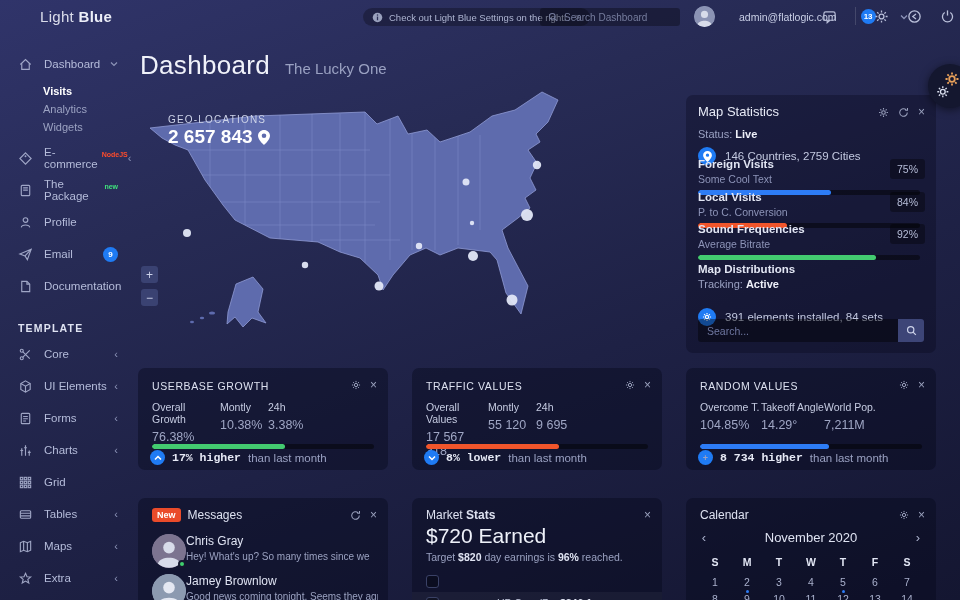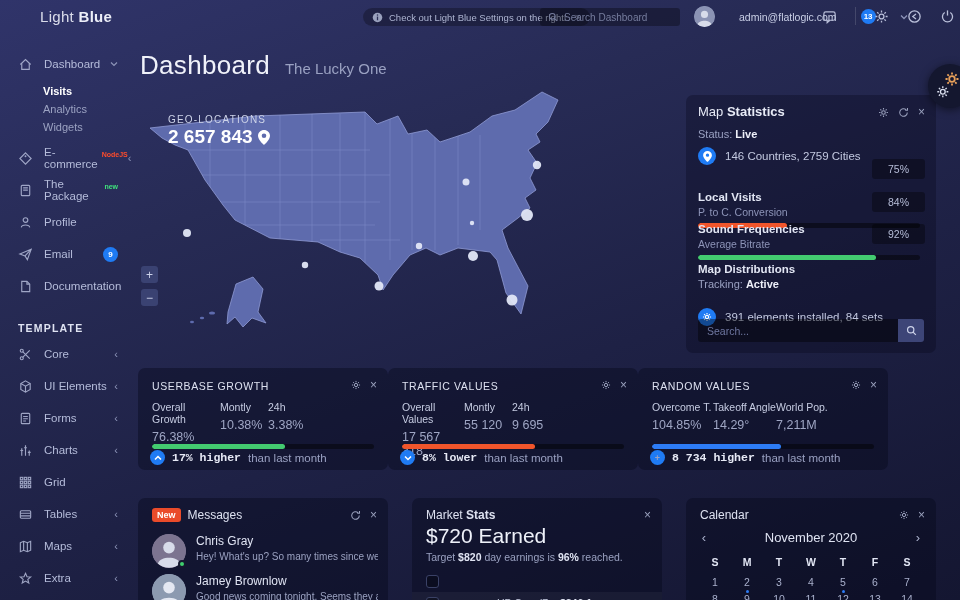--- a/index.html
+++ b/index.html
@@ -63,70 +63,70 @@
   .map-zoom div { width:17px; height:17px; background:rgba(62,70,120,.85); border-radius:3px; color:#cdd3ea;
     font-size:12px; display:flex; align-items:center; justify-content:center; }
 
   
   .panel { background:rgba(5,7,26,.32); border-radius:7px; }
   .panel-dark { background:rgba(5,7,26,.40); border-radius:7px; }
 
   
   .map-stats { position:absolute; left:556px; top:61px; width:250px; height:258px; }
   .ms-title { position:absolute; left:12px; top:9px; font-size:13px; color:#e7eaf6; }
-  .ms-title .bd { font-weight:700; }
+  .ms-title .bd { font-weight:400; }
   .panel-icons { position:absolute; right:11px; top:11px; display:flex; gap:9px; align-items:center; color:#9aa1bd; }
   .panel-icons .x { font-size:12px; line-height:1; }
   .ms-status { position:absolute; left:12px; top:33px; font-size:11px; color:#9aa1c2; }
   .ms-status b { color:#eef0f9; }
   .ms-countries { position:absolute; left:12px; top:52px; display:flex; align-items:center; gap:9px;
     font-size:11.5px; color:#c3c9e0; }
   .circle-blue { width:18px; height:18px; border-radius:50%; background:#1f7bf4; display:flex;
     align-items:center; justify-content:center; }
   .ms-group { position:absolute; left:12px; width:170px; }
   .ms-group .g-label { font-size:11.5px; font-weight:700; color:#e2e6f4; }
   .ms-group .g-sub { font-size:10.5px; color:#8d94b8; margin-top:3px; }
   .bar-track { height:5px; border-radius:3px; background:rgba(0,0,0,.45); margin-top:5px; overflow:hidden; }
   .bar-track.wide { width:222px; }
   .bar-fill { height:100%; border-radius:3px; }
   .fill-blue { background:#2d7cf6; } .fill-orange { background:#f1552b; } .fill-green { background:#43cb70; }
-  .pct-pill { position:absolute; right:11px; background:rgba(0,0,0,.35); border-radius:3px; padding:4px 16px;
+  .pct-pill { position:absolute; right:11px; background:rgba(0,0,0,.35); border-radius:3px; padding:4px 7px;
     font-size:10.5px; color:#b6bdd8; }
   .ms-dist { position:absolute; left:12px; top:168px; font-size:11.5px; font-weight:700; color:#e2e6f4; }
   .ms-track { position:absolute; left:12px; top:183px; font-size:11px; color:#9aa1c2; }
   .ms-track b { color:#eef0f9; }
   .ms-elems { position:absolute; left:12px; top:201px; display:flex; align-items:center; gap:9px;
     font-size:11.5px; color:#c3c9e0;margin-top:12px; }
   .ms-search { position:absolute; left:12px; top:224px; width:226px; height:23px; display:flex; }
   .ms-search input { flex:1; background:rgba(0,0,0,.4); border:none; outline:none; border-radius:3px 0 0 3px;
     color:#c3c9e0; font-size:10.5px; padding:0 9px; font-family:"Liberation Sans", sans-serif; }
   .ms-search input::placeholder { color:#6f77a0; }
   .ms-search .go { width:26px; background:#3d4577; border-radius:0 3px 3px 0; display:flex; align-items:center;
     justify-content:center; }
 
   
-  .row-widgets { position:absolute; left:8px; top:334px; display:flex; }
+  .row-widgets { position:absolute; left:8px; top:334px; display:flex; gap:24px; }
   .row-bottom  { position:absolute; left:8px; top:464px; display:flex; gap:24px; }
   .widget { width:250px; height:102px; position:relative; }
   .widget-tall { width:250px; height:140px; position:relative; }
   .w-title { position:absolute; left:14px; top:12px; font-size:10.5px; letter-spacing:.6px; color:#dde1f0; }
   .w-cols { position:absolute; left:14px; top:33px; display:flex; }
   .w-col .c-label { font-size:10.5px; color:#c6cce2; }
   .w-col .c-value { font-size:12.5px; color:#9fa6c4; margin-top:5px; }
   .w-bar { position:absolute; left:14px; right:14px; top:71px; }
   .w-foot { position:absolute; left:12px; top:82px; display:flex; align-items:center; gap:7px; font-size:11.5px; }
   .foot-ico { width:15px; height:15px; border-radius:50%; background:#1f7bf4; color:#fff; display:flex;
     align-items:center; justify-content:center; font-size:9px; font-weight:700; }
   .w-foot b { color:#e6e9f5;font-family:Liberation Mono, monospace; } .w-foot span { color:#9aa1c2; }
 
   
   .badge-new { background:#ea4b2a; color:#fff; font-size:9px; font-weight:700; border-radius:3px;
     padding:2px 5px; margin-right:7px; }
   .m-title { position:absolute; left:14px; top:10px; display:flex; align-items:center; font-size:12px; color:#dde1f0; }
-  .msg-item { position:absolute; left:14px; display:flex; gap:10px; width:226px; }
+  .msg-item { position:absolute; left:14px; display:flex; width:226px; }
   .avatar-md { width:34px; height:34px; border-radius:50%; background:#7c7490; position:relative; flex:none; overflow:visible; }
   .avatar-md.v2 { background:#8c9ab0; }
   .avatar-md .ph { border-radius:50%; overflow:hidden; width:34px; height:34px; }
   .status-dot { position:absolute; right:0; bottom:0; width:8px; height:8px; border-radius:50%;
     background:#3fd06e; border:2px solid #15182f; }
   .msg-name { font-size:12px; color:#dfe3f2; }
   .msg-text { font-size:10px; color:#9aa1c0; margin-top:3px; white-space:nowrap; overflow:hidden; }
 
   
   .mk-earned { position:absolute; left:14px; top:26px; font-size:21px; font-weight:300; color:#eef1f9; }
@@ -487,20 +487,27 @@
     </div>
     <div class="ms-countries">
       <span class="circle-blue">
         <svg width="9" height="11" viewBox="0 0 12 15">
             <path d="M6 0 C2.7 0 0 2.6 0 5.8 C0 10 6 15 6 15 C6 15 12 10 12 5.8 C12 2.6 9.3 0 6 0 Z M6 8 A2.3 2.3 0 1 1 6 3.4 A2.3 2.3 0 0 1 6 8 Z" fill="#fff"></path>
           </svg>
       </span>
       <span>146 Countries, 2759 Cities</span>
     </div>
 
+    <div class="ms-group" style="top:63px">
+      <div class="g-label">Foreign Visits</div>
+      <div class="g-sub">Some Cool Text</div>
+      <div class="bar-track wide">
+          <div class="bar-fill fill-blue" style="width: 60%;"></div>
+        </div>
+    </div>
     <div class="pct-pill" style="top:64px">75%</div>
 
     <div class="ms-group" style="top:96px">
       <div class="g-label">Local Visits</div>
       <div class="g-sub">P. to C. Conversion</div>
       <div class="bar-track wide">
           <div class="bar-fill fill-orange" style="width: 40%;"></div>
         </div>
     </div>
     <div class="pct-pill" style="top:97px">84%</div>

